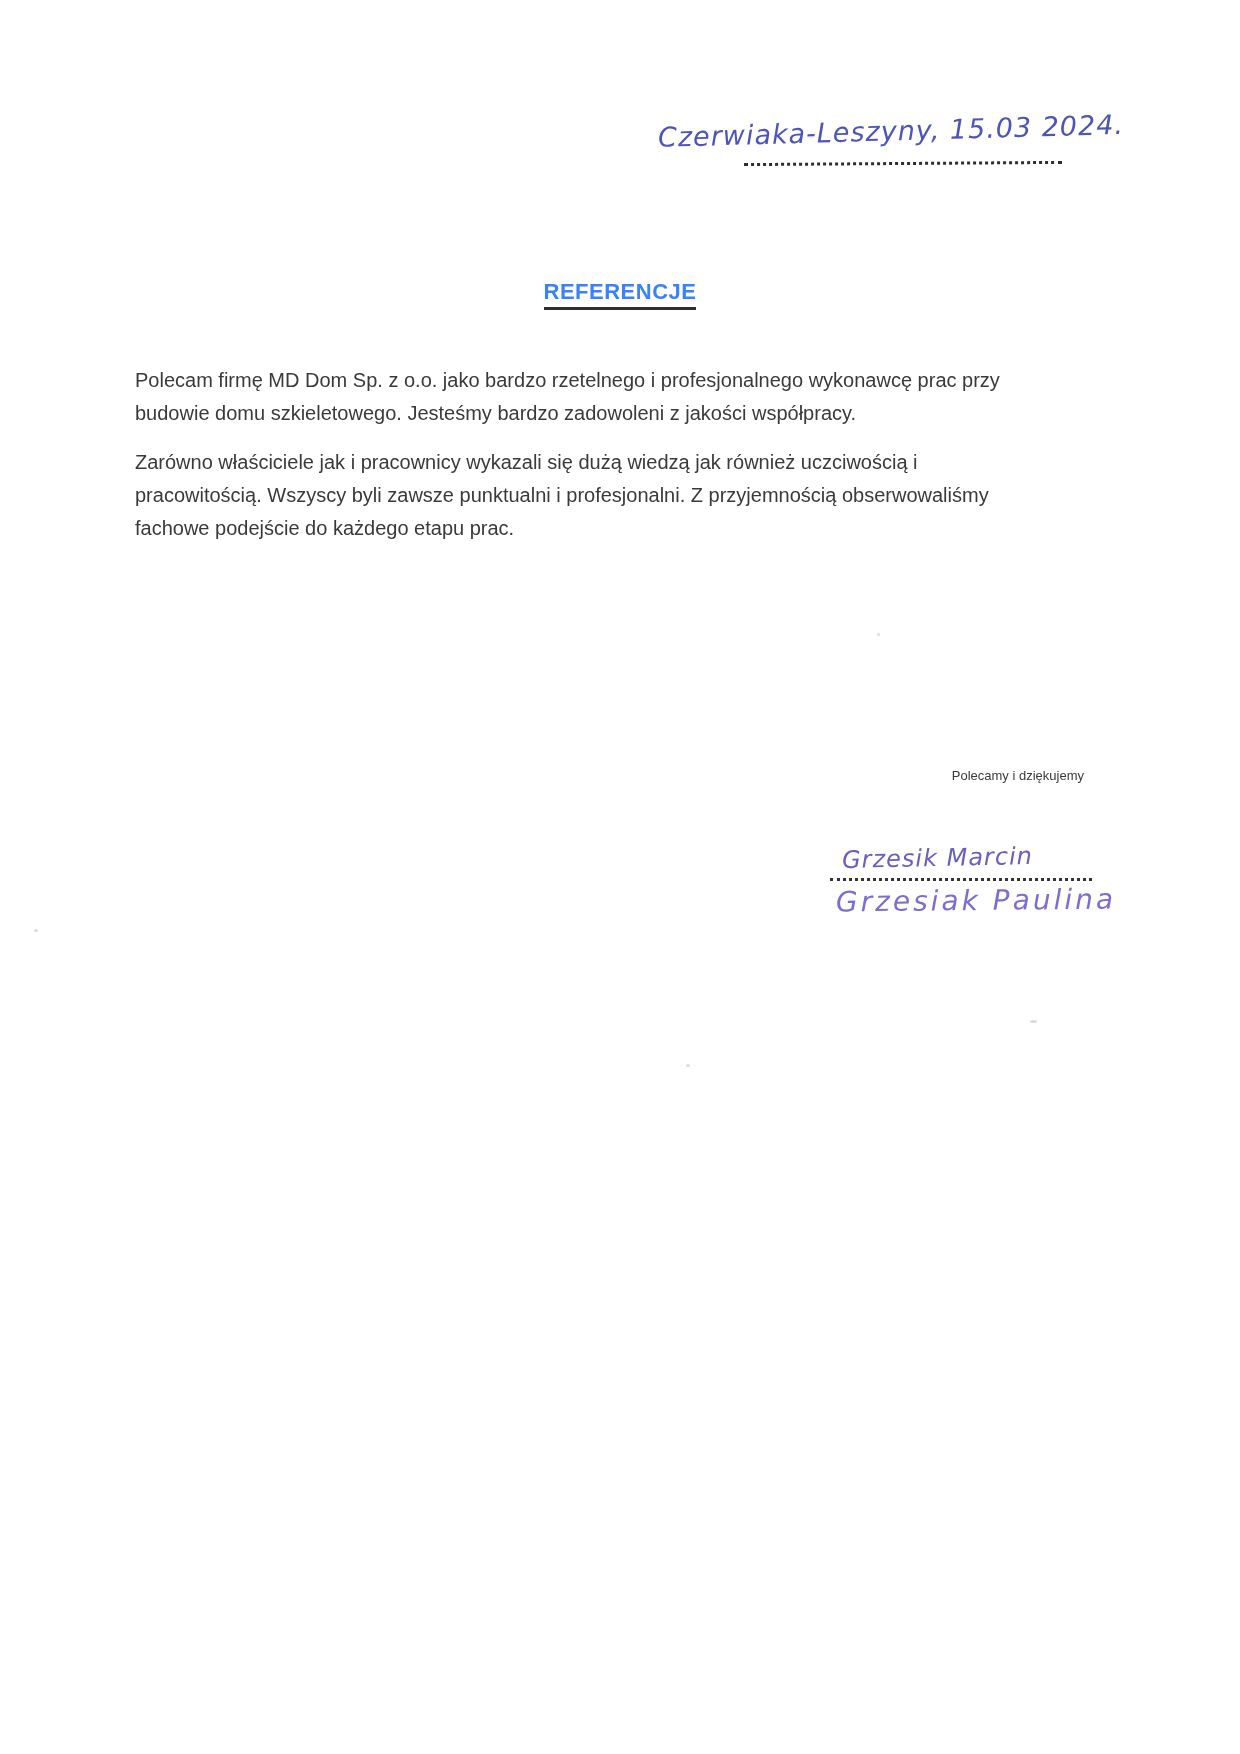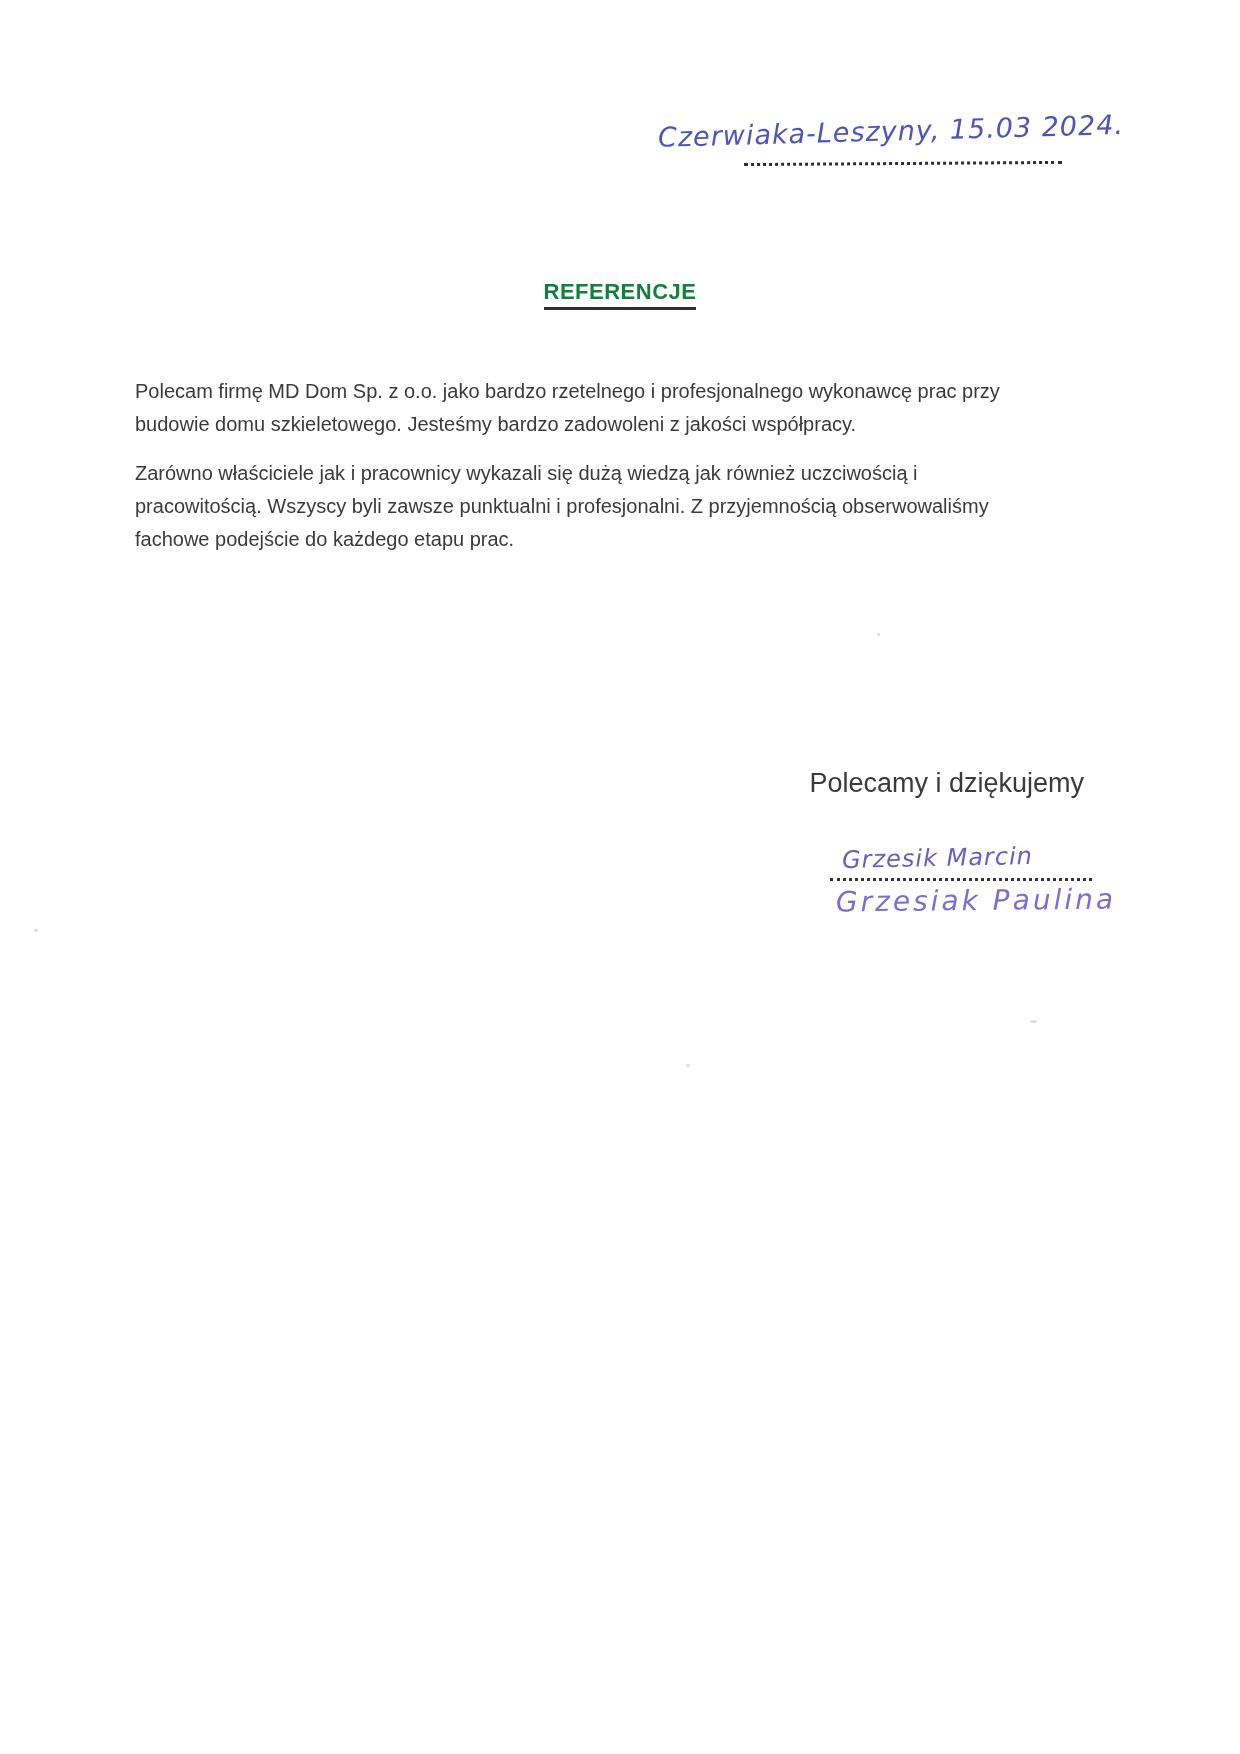--- a/index.html
+++ b/index.html
@@ -45,44 +45,44 @@
     left: 0;
     right: 0;
     top: 279px;
     text-align: center;
   }
   .doc-title span {
     display: inline-block;
     font-size: 22px;
     font-weight: bold;
     letter-spacing: 0.5px;
-    color: #15803d;
+    color: #3b82f6;
     border-bottom: 3px solid #2d2f2e;
     padding-bottom: 2px;
   }
 
   .body-text {
     position: absolute;
     left: 135px;
     top: 360px;
     width: 975px;
     font-size: 20px;
     line-height: 33px;
     color: #3a3a3a;
   }
   .body-text p {
-    margin: 15px 0 16px 0;
+    margin: 4px 0 16px 0;
     white-space: pre-line;
   }
 
   .closing {
     position: absolute;
     right: 156px;
     top: 768px;
-    font-size: 27px;
+    font-size: 13px;
     color: #3a3a3a;
   }
 
   .sig-line1 {
     position: absolute;
     left: 842px;
     top: 844px;
     font-size: 24px;
     color: #685fc0;
     transform: rotate(-1.2deg);

